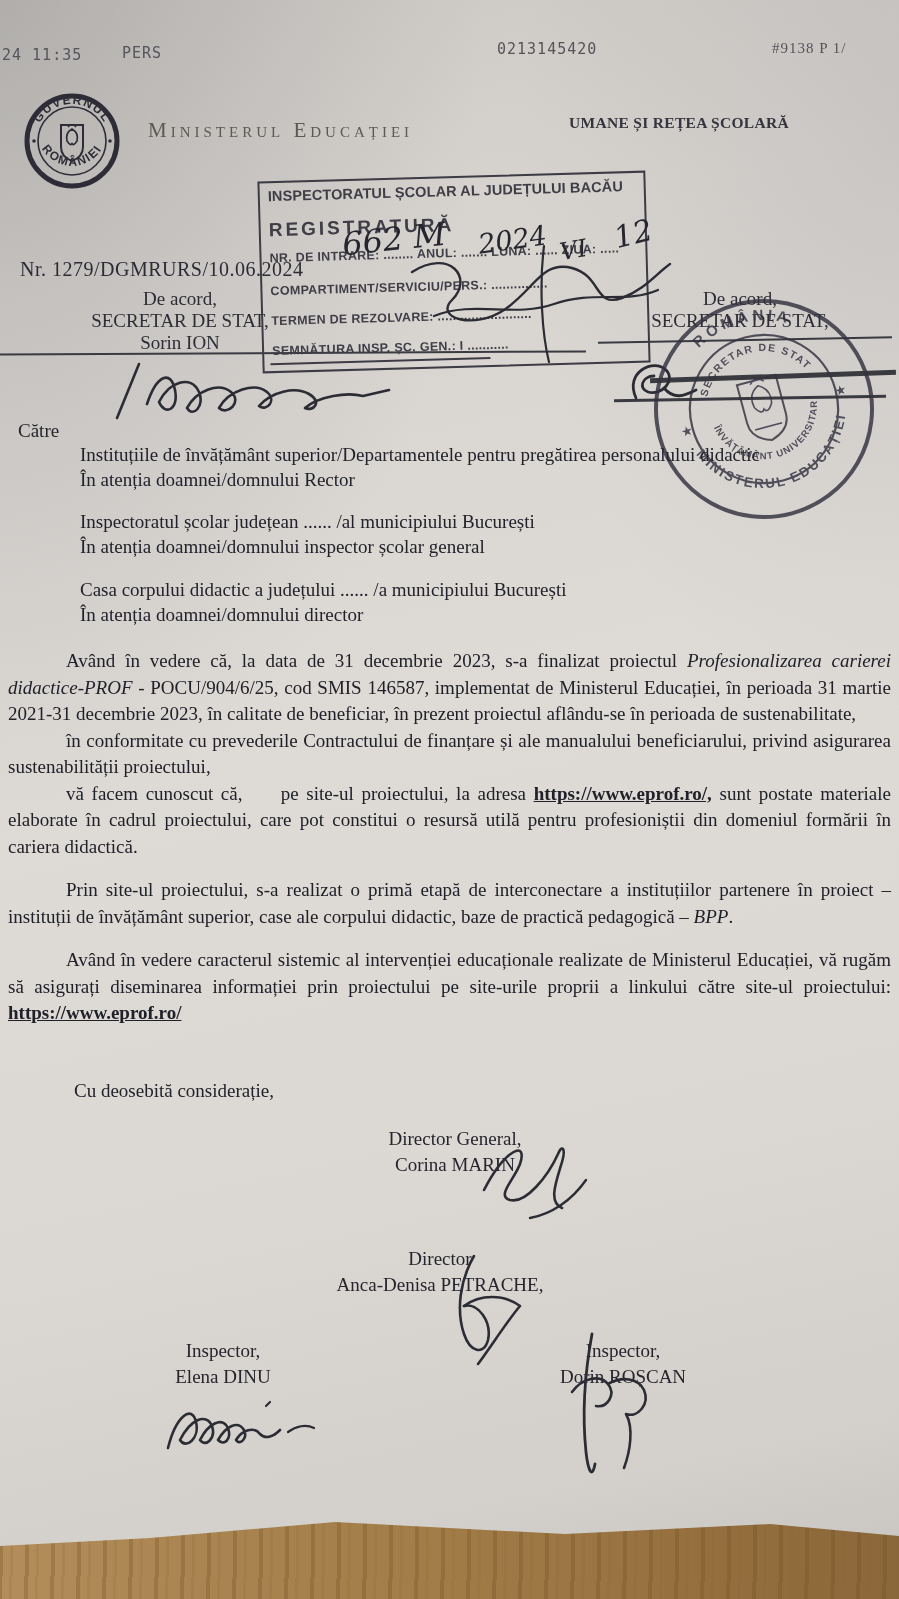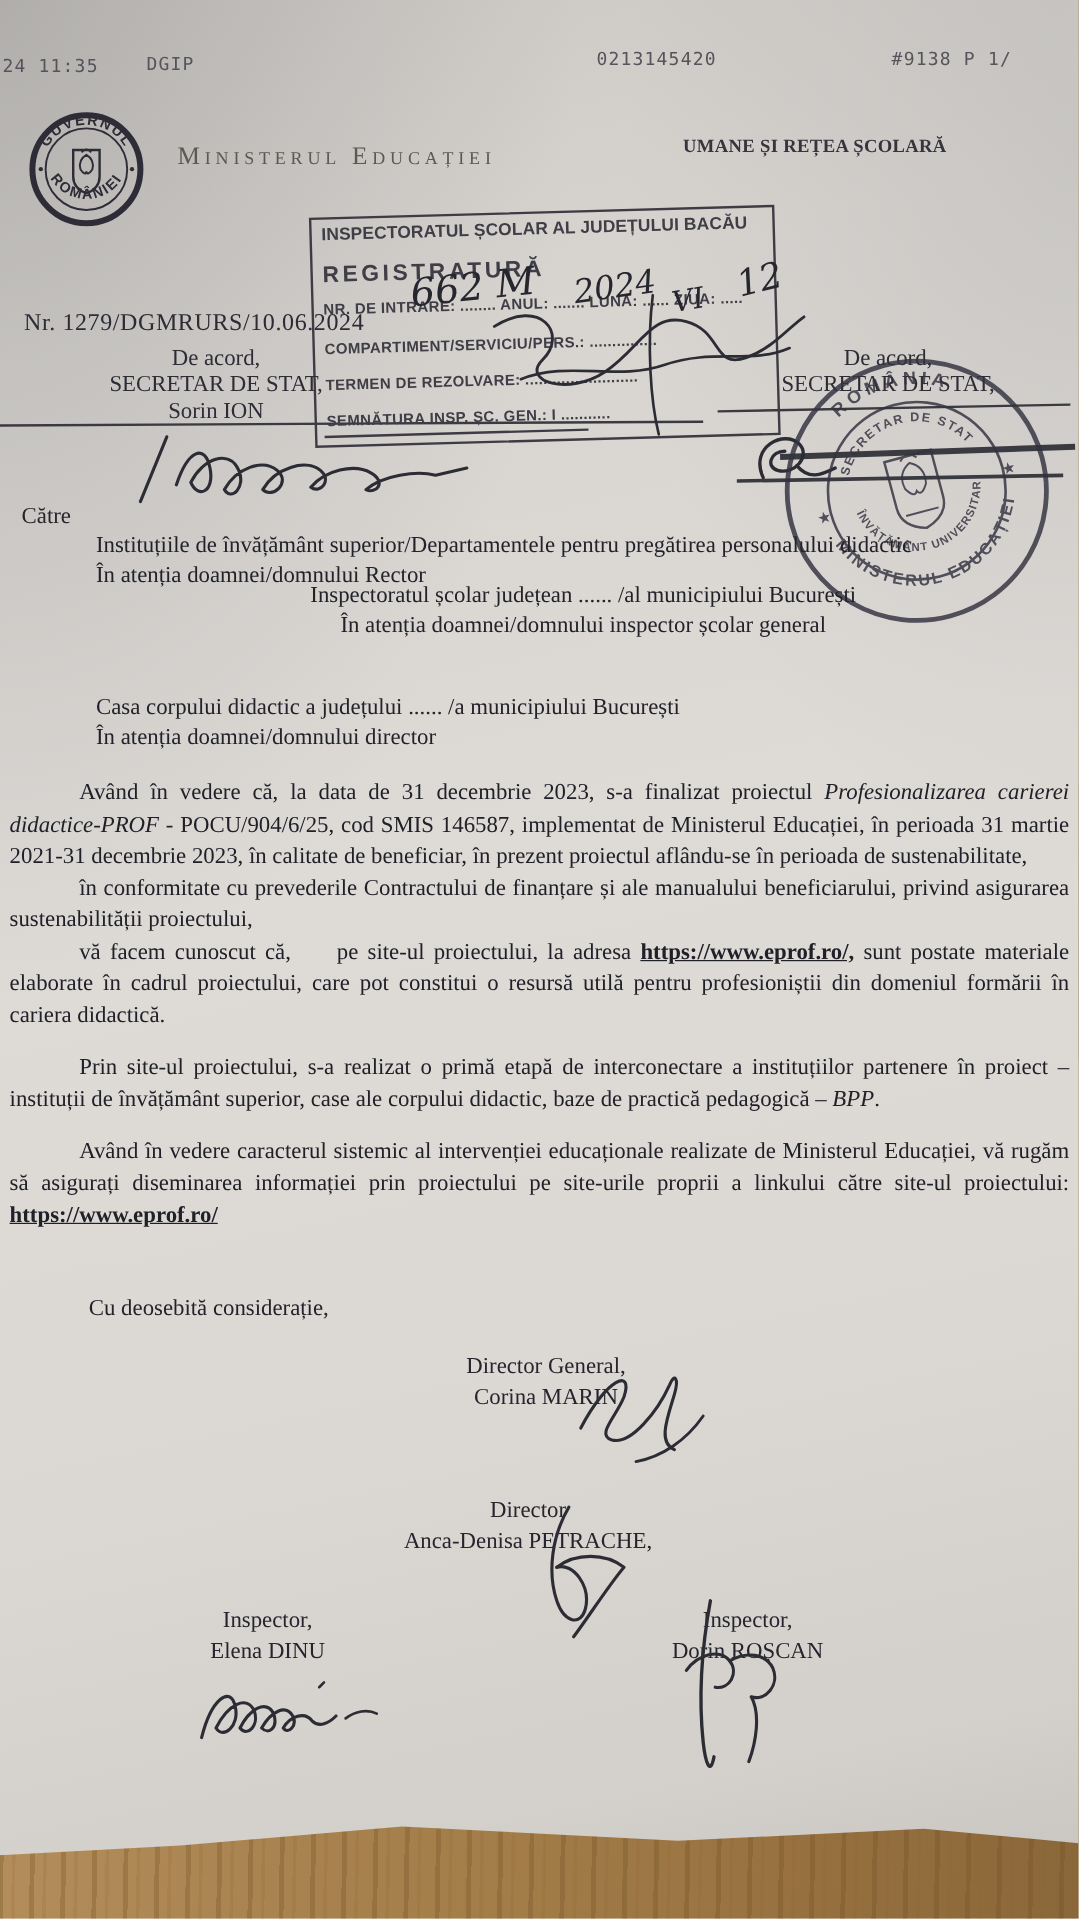--- a/index.html
+++ b/index.html
@@ -47,23 +47,23 @@
   svg.ink path{fill:none;stroke:#2c2c34;stroke-linecap:round;stroke-linejoin:round;}
   .stamp-ink{opacity:.82;}
 </style>
 </head>
 <body>
 
 <div class="photo">
   <div class="paper">
 
     <div class="fax abs" style="left:2px;top:46px;">24 11:35</div>
-    <div class="fax abs" style="left:122px;top:44px;">DGIP</div>
+    <div class="fax abs" style="left:122px;top:44px;">PERS</div>
     <div class="fax abs" style="left:497px;top:40px;">0213145420</div>
-    <div class="fax abs" style="left:743px;top:40px;">#9138  P   1/</div>
+    <div class="fax abs" style="left:772px;top:40px;font-family:Liberation Serif, serif;">#9138  P   1/</div>
 
     <svg class="abs" style="left:24px;top:93px;" width="96" height="96" viewBox="0 0 96 96">
       <circle cx="48" cy="48" r="45" fill="none" stroke="#2e2d37" stroke-width="5"></circle>
       <circle cx="48" cy="48" r="34" fill="none" stroke="#2e2d37" stroke-width="1.6"></circle>
       <defs>
         <path id="sealTop" d="M 11,48 A 37,37 0 0 1 85,48"></path>
         <path id="sealBot" d="M 14,46 A 35,35 0 0 0 82,46"></path>
       </defs>
       <text font-family="Liberation Sans, sans-serif" font-size="12" font-weight="bold" fill="#2e2d37" letter-spacing="1.5">
         <textPath href="#sealTop" startOffset="50%" text-anchor="middle">GUVERNUL</textPath>
@@ -164,21 +164,21 @@
         <path d="M102,134 h28" stroke-width="1.6"></path>
       </g>
     </svg>
 
     <div class="addr-label abs" style="left:18px;top:420px;">Către</div>
 
     <div class="addr abs" style="left:80px;top:442px;width:812px;">
       <div>Instituțiile de învățământ superior/Departamentele pentru pregătirea personalului didactic</div>
       <div>În atenția doamnei/domnului Rector</div>
     </div>
-    <div class="addr abs" style="left:80px;top:484px;width:812px;text-align:center;">
+    <div class="addr abs" style="left:80px;top:509px;width:812px;">
       <div>Inspectoratul școlar județean ...... /al municipiului București</div>
       <div>În atenția doamnei/domnului inspector școlar general</div>
     </div>
     <div class="addr abs" style="left:80px;top:577px;width:812px;">
       <div>Casa corpului didactic a județului ...... /a municipiului București</div>
       <div>În atenția doamnei/domnului director</div>
     </div>
 
     <div class="body-text abs" style="left:8px;top:648px;">
       <p><span>Având în vedere că, la data de 31 decembrie 2023, s-a finalizat proiectul </span><span class="it">Profesionalizarea carierei didactice-PROF</span><span> - POCU/904/6/25, cod SMIS 146587, implementat de Ministerul Educației, în perioada 31 martie 2021-31 decembrie 2023, în calitate de beneficiar, în prezent proiectul aflându-se în perioada de sustenabilitate,</span></p>

